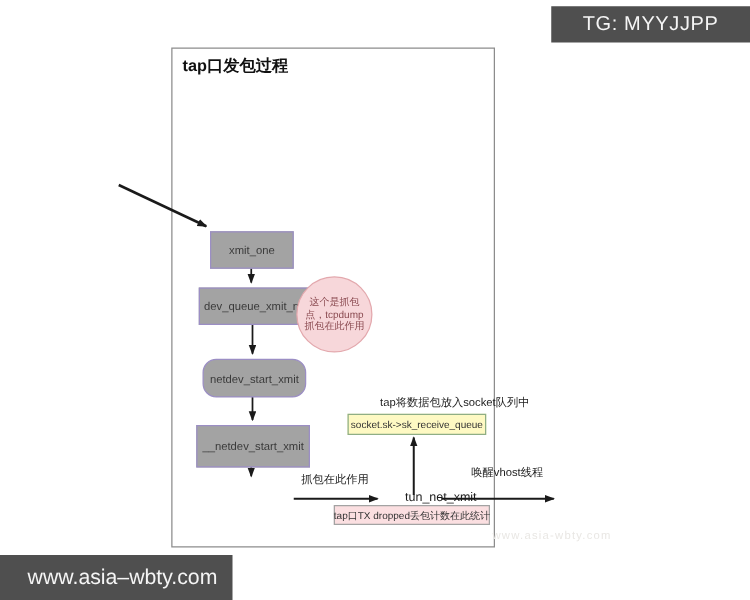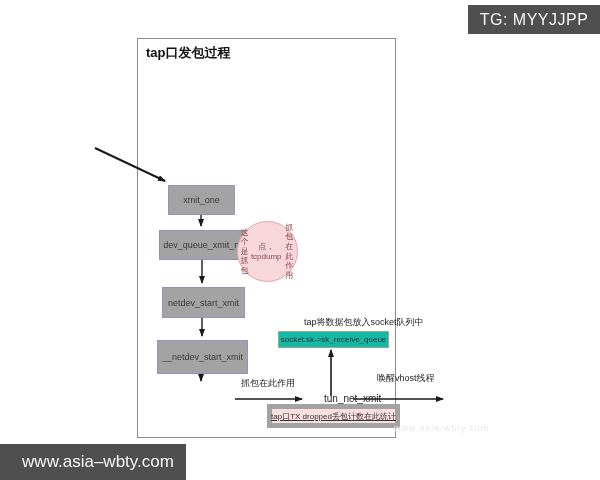--- a/index.html
+++ b/index.html
@@ -4,61 +4,61 @@
 <style>
   html,body{margin:0;padding:0;background:#ffffff;}
   #canvas{
     position:relative;width:600px;height:480px;background:#ffffff;overflow:hidden;
     font-family:"Liberation Sans","DejaVu Sans",sans-serif;
   }
   .badge{
     position:absolute;background:#4f4f4f;color:#f5f5f5;
     display:flex;align-items:center;
   }
-  #badge-top{right:0;top:5px;width:132px;height:29px;font-size:16px;justify-content:center;letter-spacing:0.5px;}
+  #badge-top{right:0;top:5px;width:159px;height:29px;font-size:16px;justify-content:center;letter-spacing:0.5px;}
   #badge-bottom{left:0;top:444px;width:176px;height:36px;font-size:17px;justify-content:center;padding-left:10px;}
   #frame{
     position:absolute;left:137px;top:38px;width:257px;height:398px;
     border:1px solid #8c8c8c;background:#ffffff;
   }
   #diagram-title{
     position:absolute;left:146px;top:44px;font-size:13px;font-weight:bold;color:#111111;
   }
   .flow-box{
     position:absolute;background:#a3a3a3;border:1px solid #9b8ec4;
     display:flex;align-items:center;justify-content:center;
     font-size:9px;color:#3a3a3a;text-align:center;
   }
   #box-xmit-one{left:168px;top:185px;width:65px;height:28px;}
   #box-dev-queue{left:159px;top:230px;width:87px;height:28px;}
-  #box-netdev{left:162px;top:287px;width:81px;height:29px;}
+  #box-netdev{left:162px;top:287px;width:81px;height:29px;border-radius:11px;}
   #box-netdev2{left:157px;top:340px;width:89px;height:32px;}
   #box-ndo{left:164px;top:385px;width:71px;height:30px;}
   #capture-note{
     position:absolute;left:237px;top:221px;width:59px;height:59px;border-radius:50%;
     background:#f7d7da;border:1px solid #e3a8ad;
-    display:flex;align-items:center;justify-content:center;
+    display:flex;flex-direction:column;align-items:center;justify-content:center;
     font-size:8px;line-height:1.2;color:#8a4a50;text-align:center;
   }
   .small-label{position:absolute;font-size:9px;color:#1c1c1c;white-space:nowrap;}
   #label-final-call{left:241px;top:377px;}
   #label-tun-net-xmit{left:324px;top:393px;font-size:10px;text-align:center;}
   #label-socket-note{left:266px;top:316px;margin-left:38px;}
   #label-wake-vhost{left:377px;top:372px;}
   #box-socket-queue{
     position:absolute;left:278px;top:331px;width:109px;height:15px;
-    background:#14b8a6;border:1px solid #8fae85;
+    background:#fef9c3;border:1px solid #8fae85;
     display:flex;align-items:center;justify-content:center;
     font-size:8px;color:#333333;white-space:nowrap;
   }
   #box-tx-dropped{
     position:absolute;left:267px;top:404px;width:123px;height:14px;
-    background:#fbdfe1;border:5px solid #a3a3a3;
+    background:#fbdfe1;border:1px solid #a3a3a3;
     display:flex;align-items:center;justify-content:center;
-    font-size:8px;color:#333333;white-space:nowrap;text-decoration:underline;
+    font-size:8px;color:#333333;white-space:nowrap;
   }
   #box-vhost-worker{
     position:absolute;left:447px;top:385px;width:63px;height:29px;
     background:#fdf1dd;border:1px solid #ddab62;
     display:flex;align-items:center;justify-content:center;
     font-size:9px;color:#3a3a3a;
   }
   #watermark{
     position:absolute;left:394px;top:423px;font-size:9px;color:#e9e7e4;
     letter-spacing:1px;white-space:nowrap;

